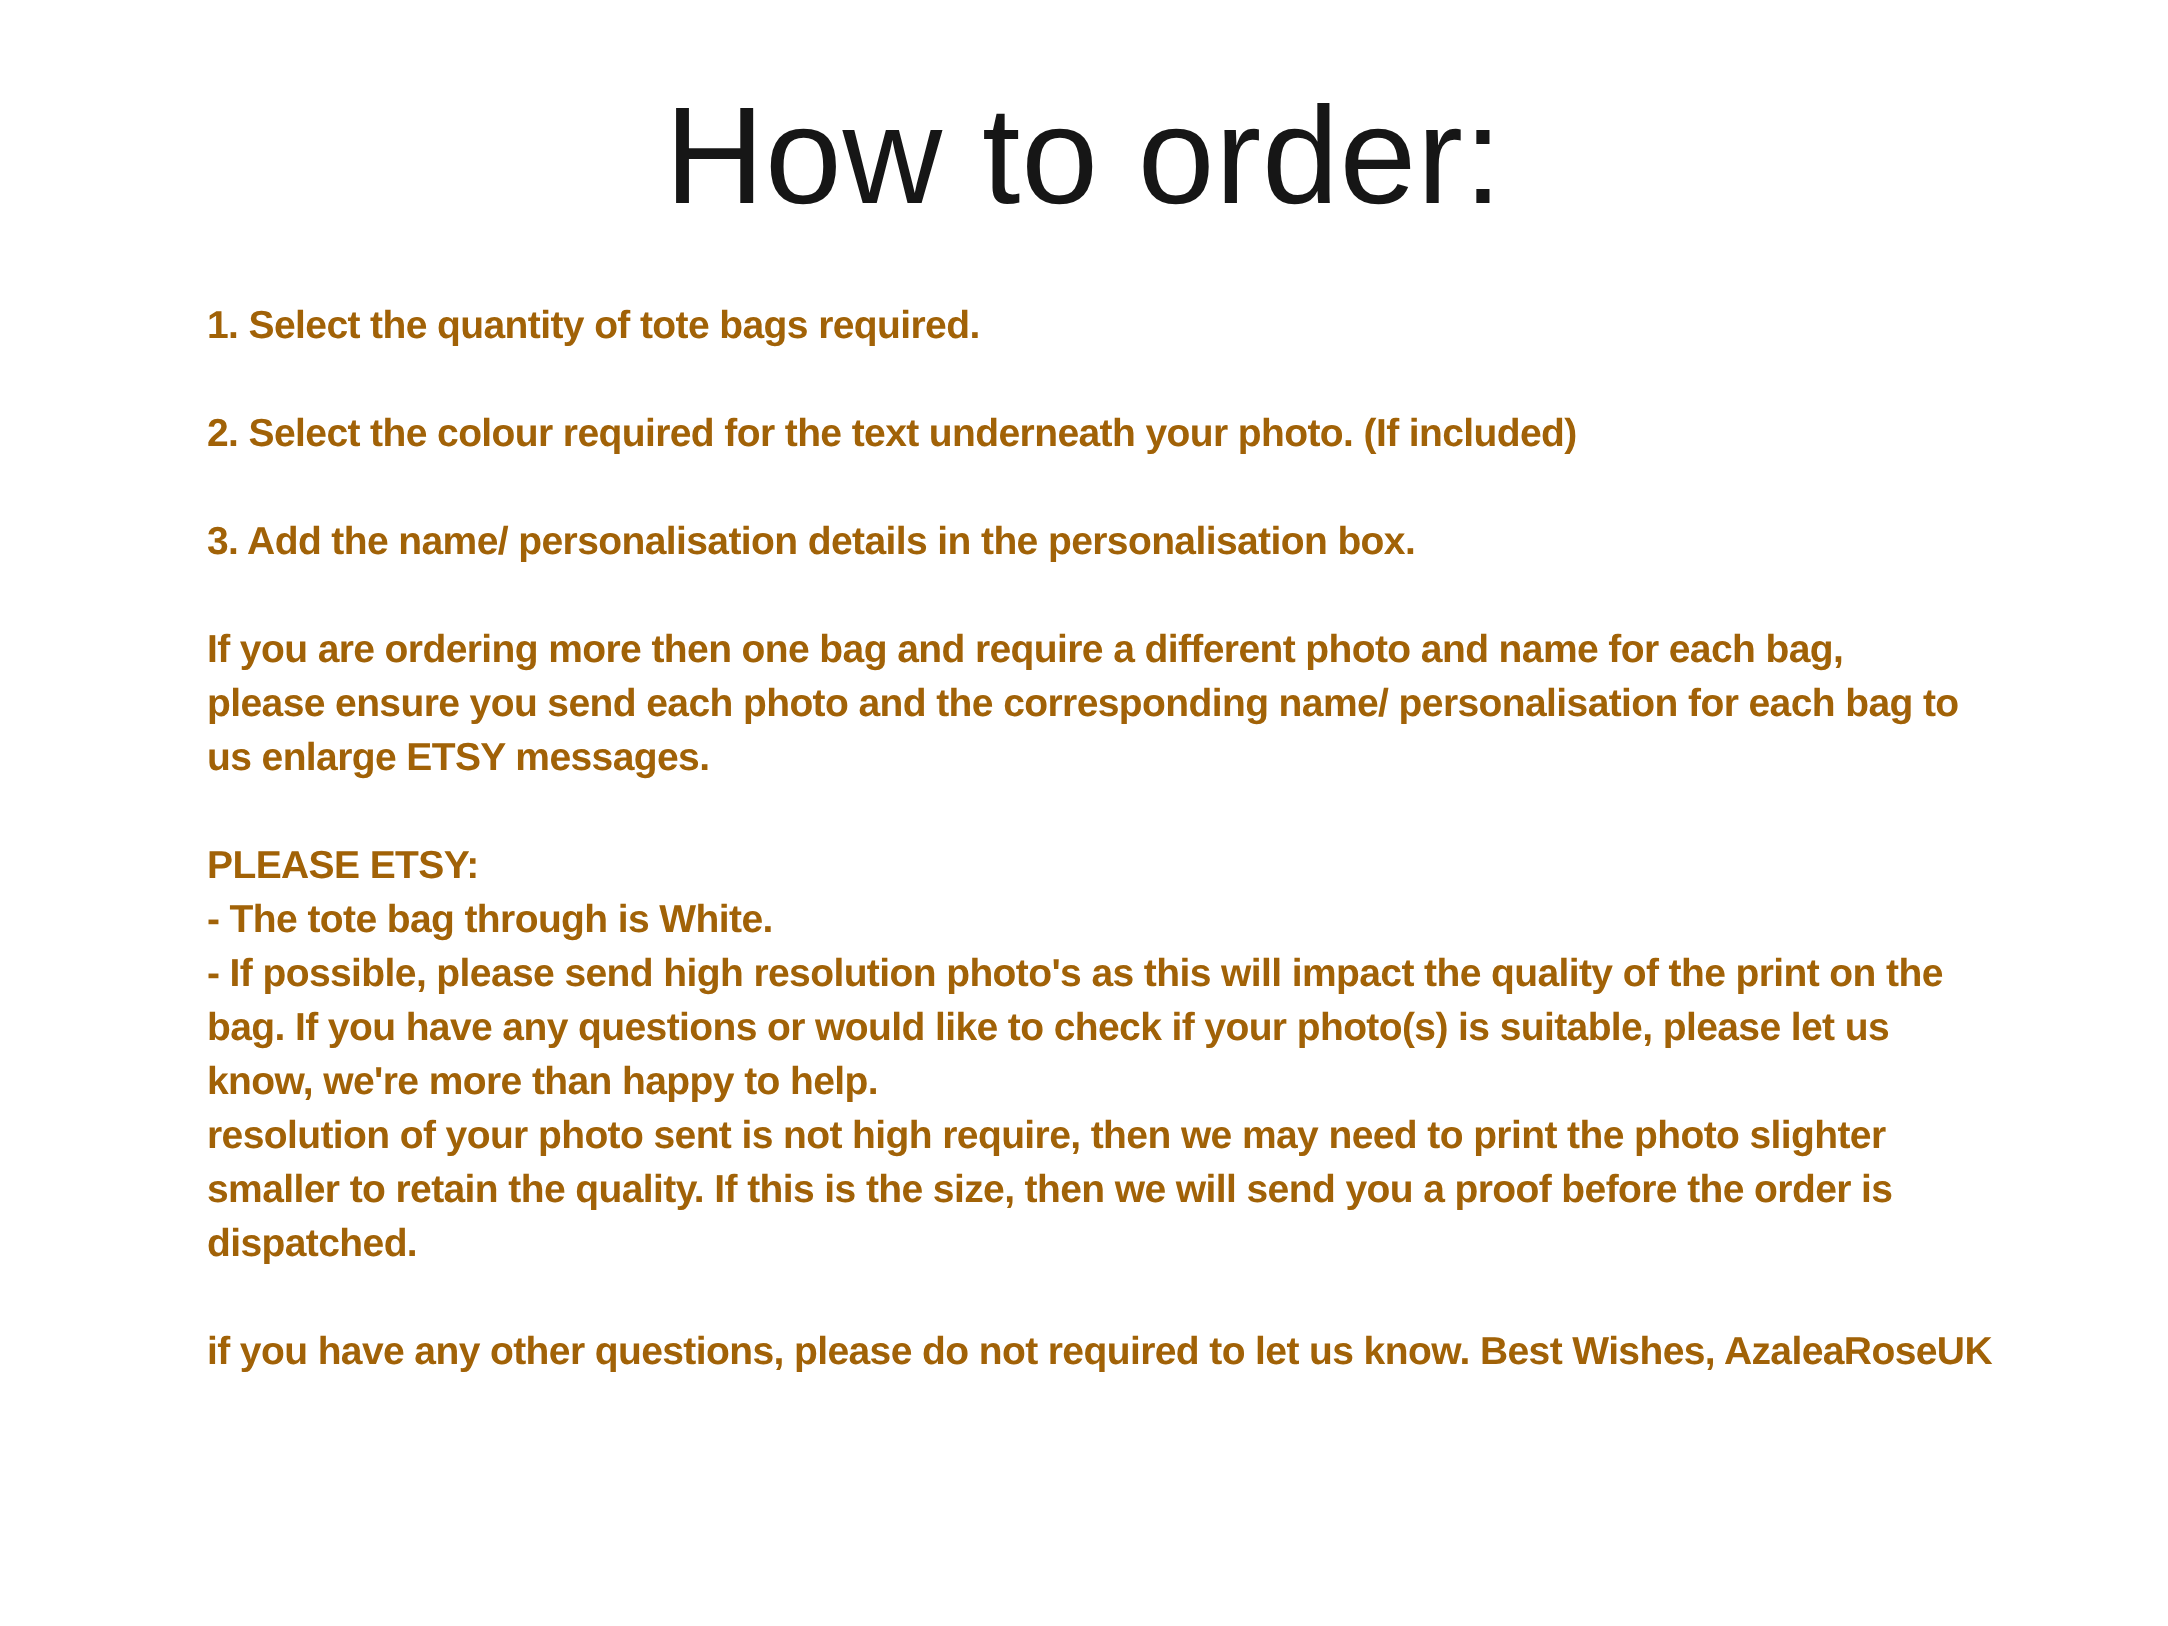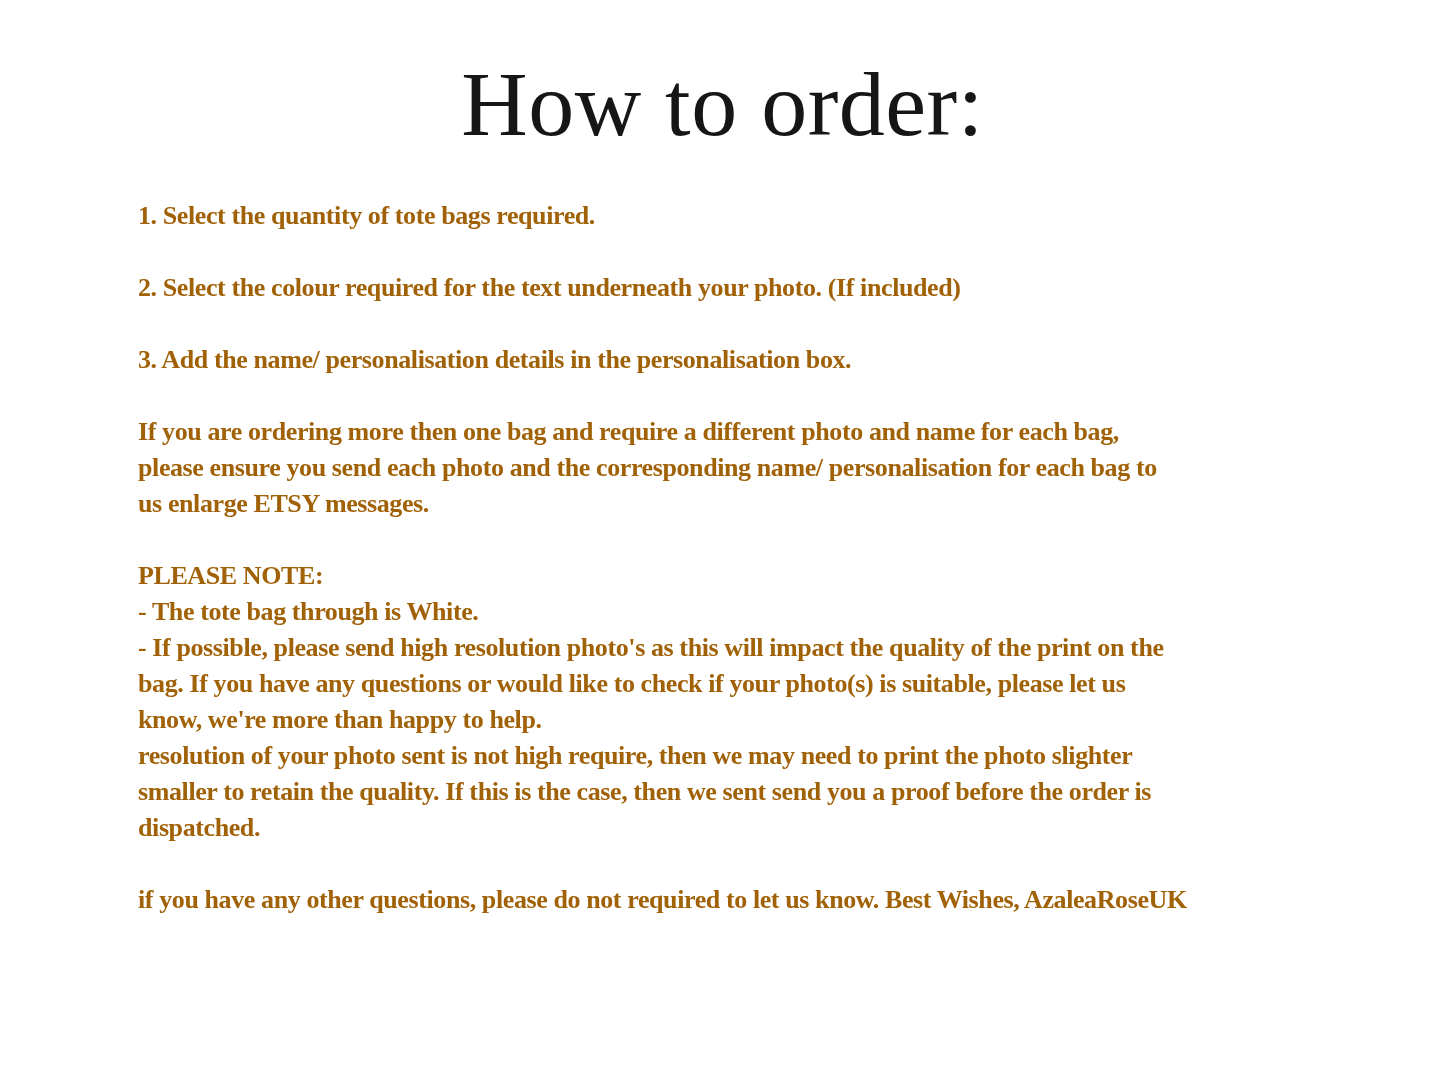--- a/index.html
+++ b/index.html
@@ -6,21 +6,21 @@
     margin: 0;
     padding: 0;
     background: #ffffff;
   }
   .page {
     position: relative;
     width: 1445px;
     height: 916px;
     background: #ffffff;
     overflow: hidden;
-    font-family: Liberation Serif, serif;
+    font-family: Liberation Sans, sans-serif;
     color: #161616;
   }
   .title {
     margin: 0;
     padding-top: 58px;
     text-align: center;
     font-size: 92px;
     line-height: 1.0;
     font-weight: 400;
     letter-spacing: 0.5px;
@@ -61,26 +61,26 @@
       </div>
       <div class="paragraph">
         <div class="line">3. Add the name/ personalisation details in the personalisation box.</div>
       </div>
       <div class="paragraph">
         <div class="line">If you are ordering more then one bag and require a different photo and name for each bag,</div>
         <div class="line">please ensure you send each photo and the corresponding name/ personalisation for each bag to</div>
         <div class="line">us enlarge ETSY messages.</div>
       </div>
       <div class="paragraph">
-        <div class="line">PLEASE NOTE:</div>
+        <div class="line">PLEASE ETSY:</div>
         <div class="line">- The tote bag through is White.</div>
         <div class="line">- If possible, please send high resolution photo's as this will impact the quality of the print on the</div>
         <div class="line">bag. If you have any questions or would like to check if your photo(s) is suitable, please let us</div>
         <div class="line">know, we're more than happy to help.</div>
         <div class="line">resolution of your photo sent is not high require, then we may need to print the photo slighter</div>
-        <div class="line">smaller to retain the quality. If this is the case, then we sent send you a proof before the order is</div>
+        <div class="line">smaller to retain the quality. If this is the size, then we will send you a proof before the order is</div>
         <div class="line">dispatched.</div>
       </div>
       <div class="paragraph">
         <div class="line">if you have any other questions, please do not required to let us know. Best Wishes, AzaleaRoseUK</div>
       </div>
     </div>
 </div>
 
 </body></html>

